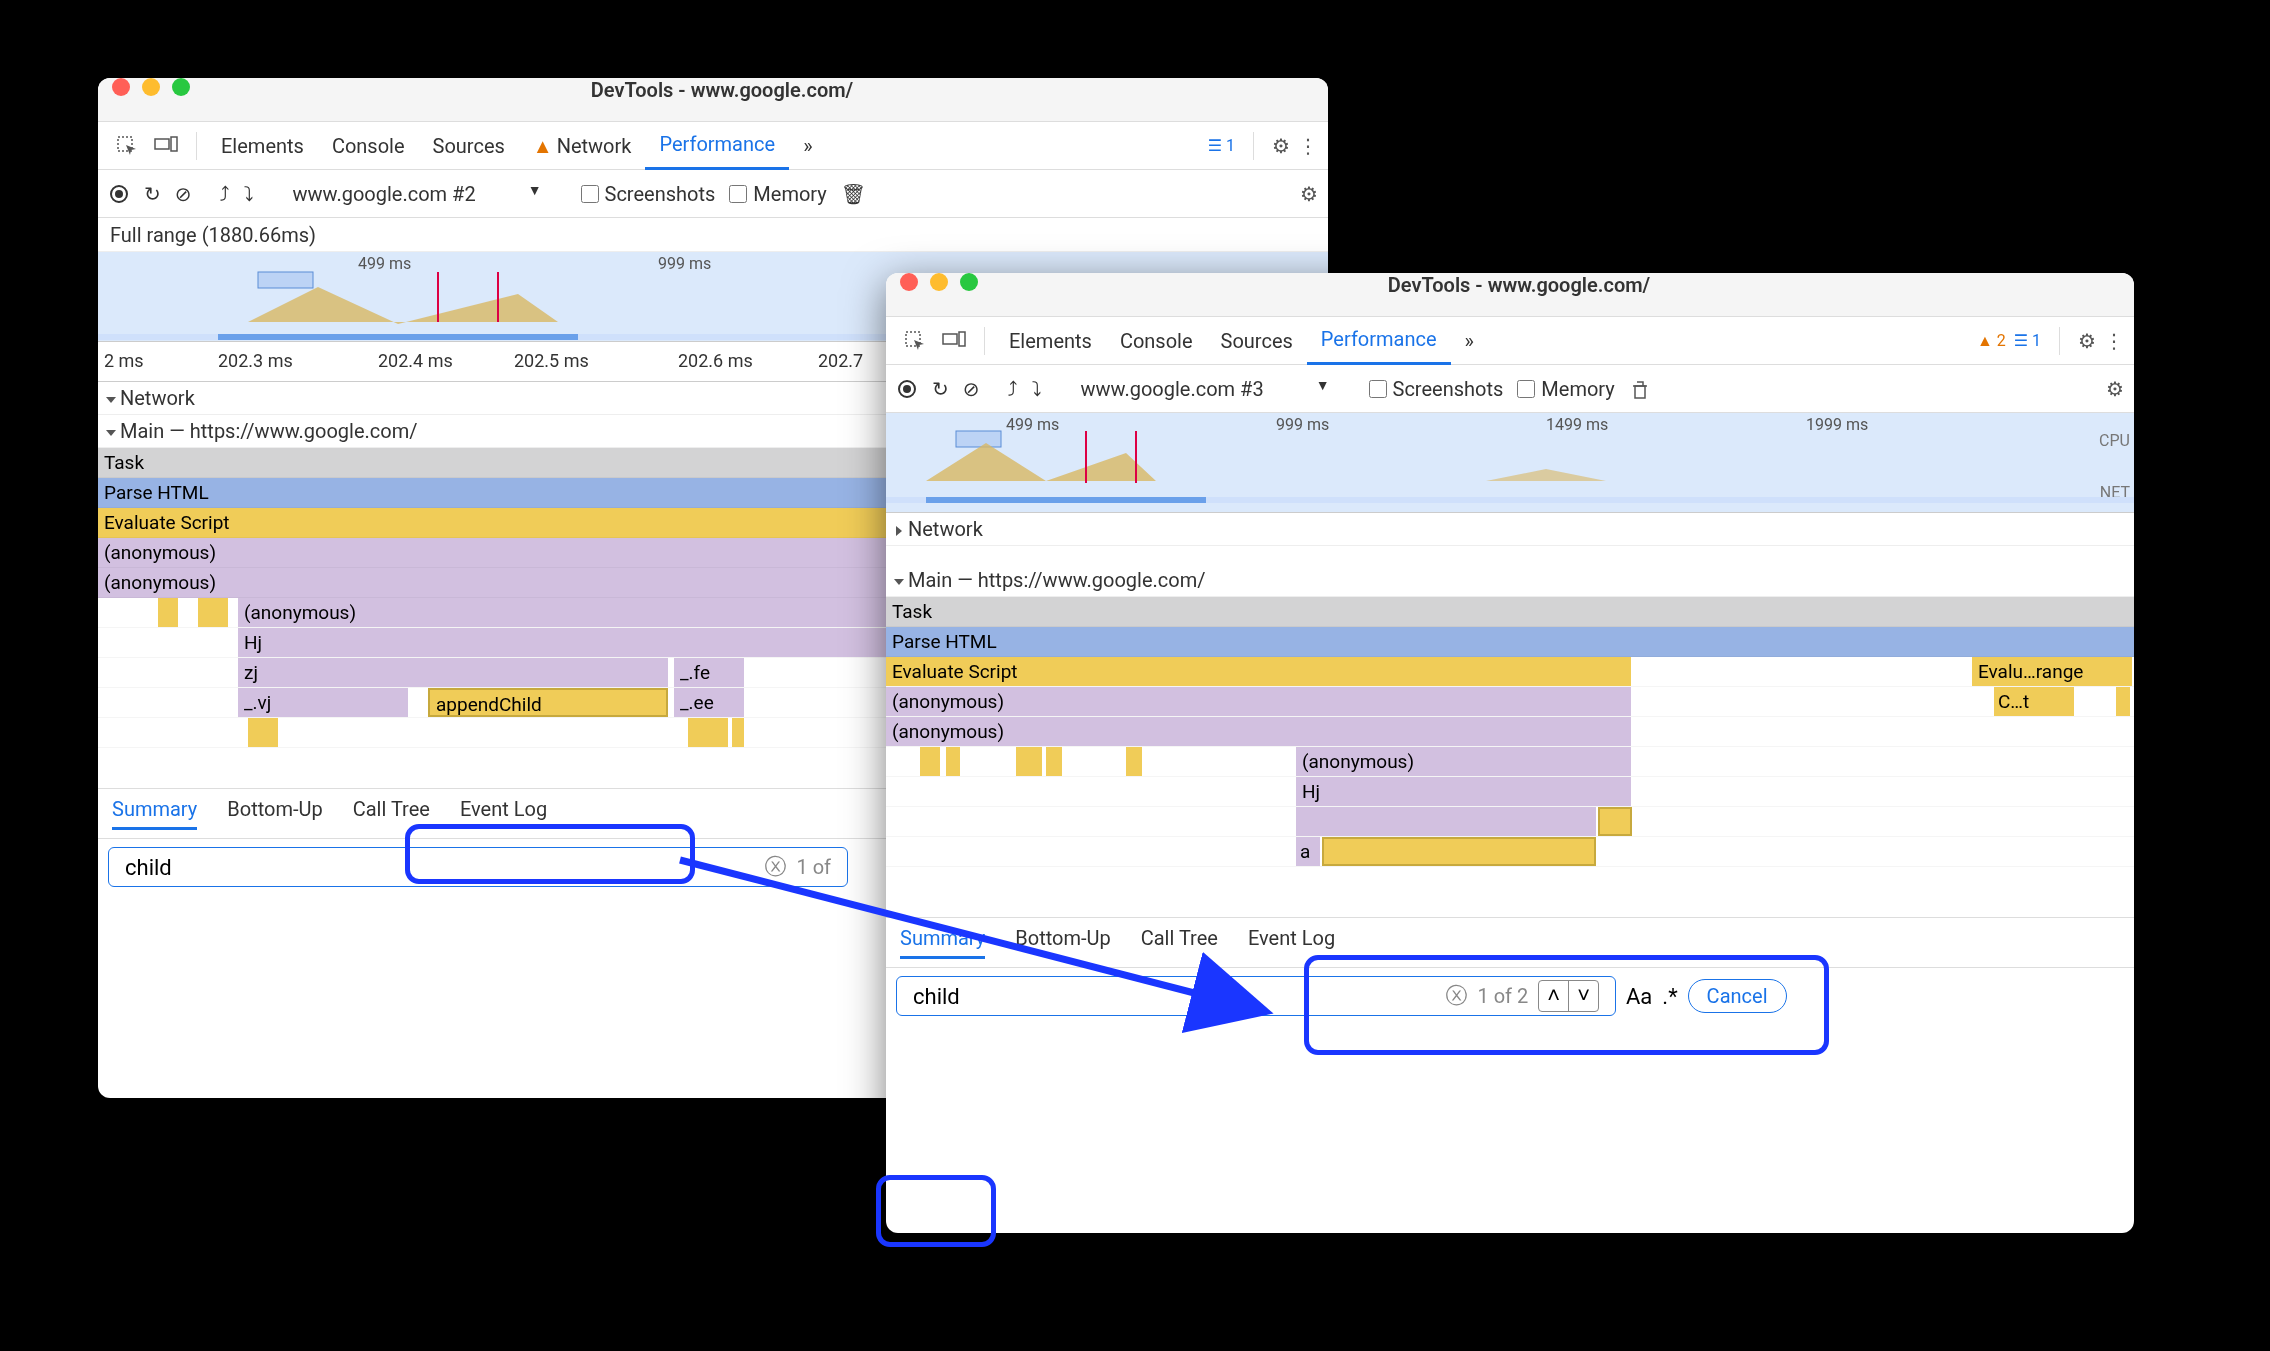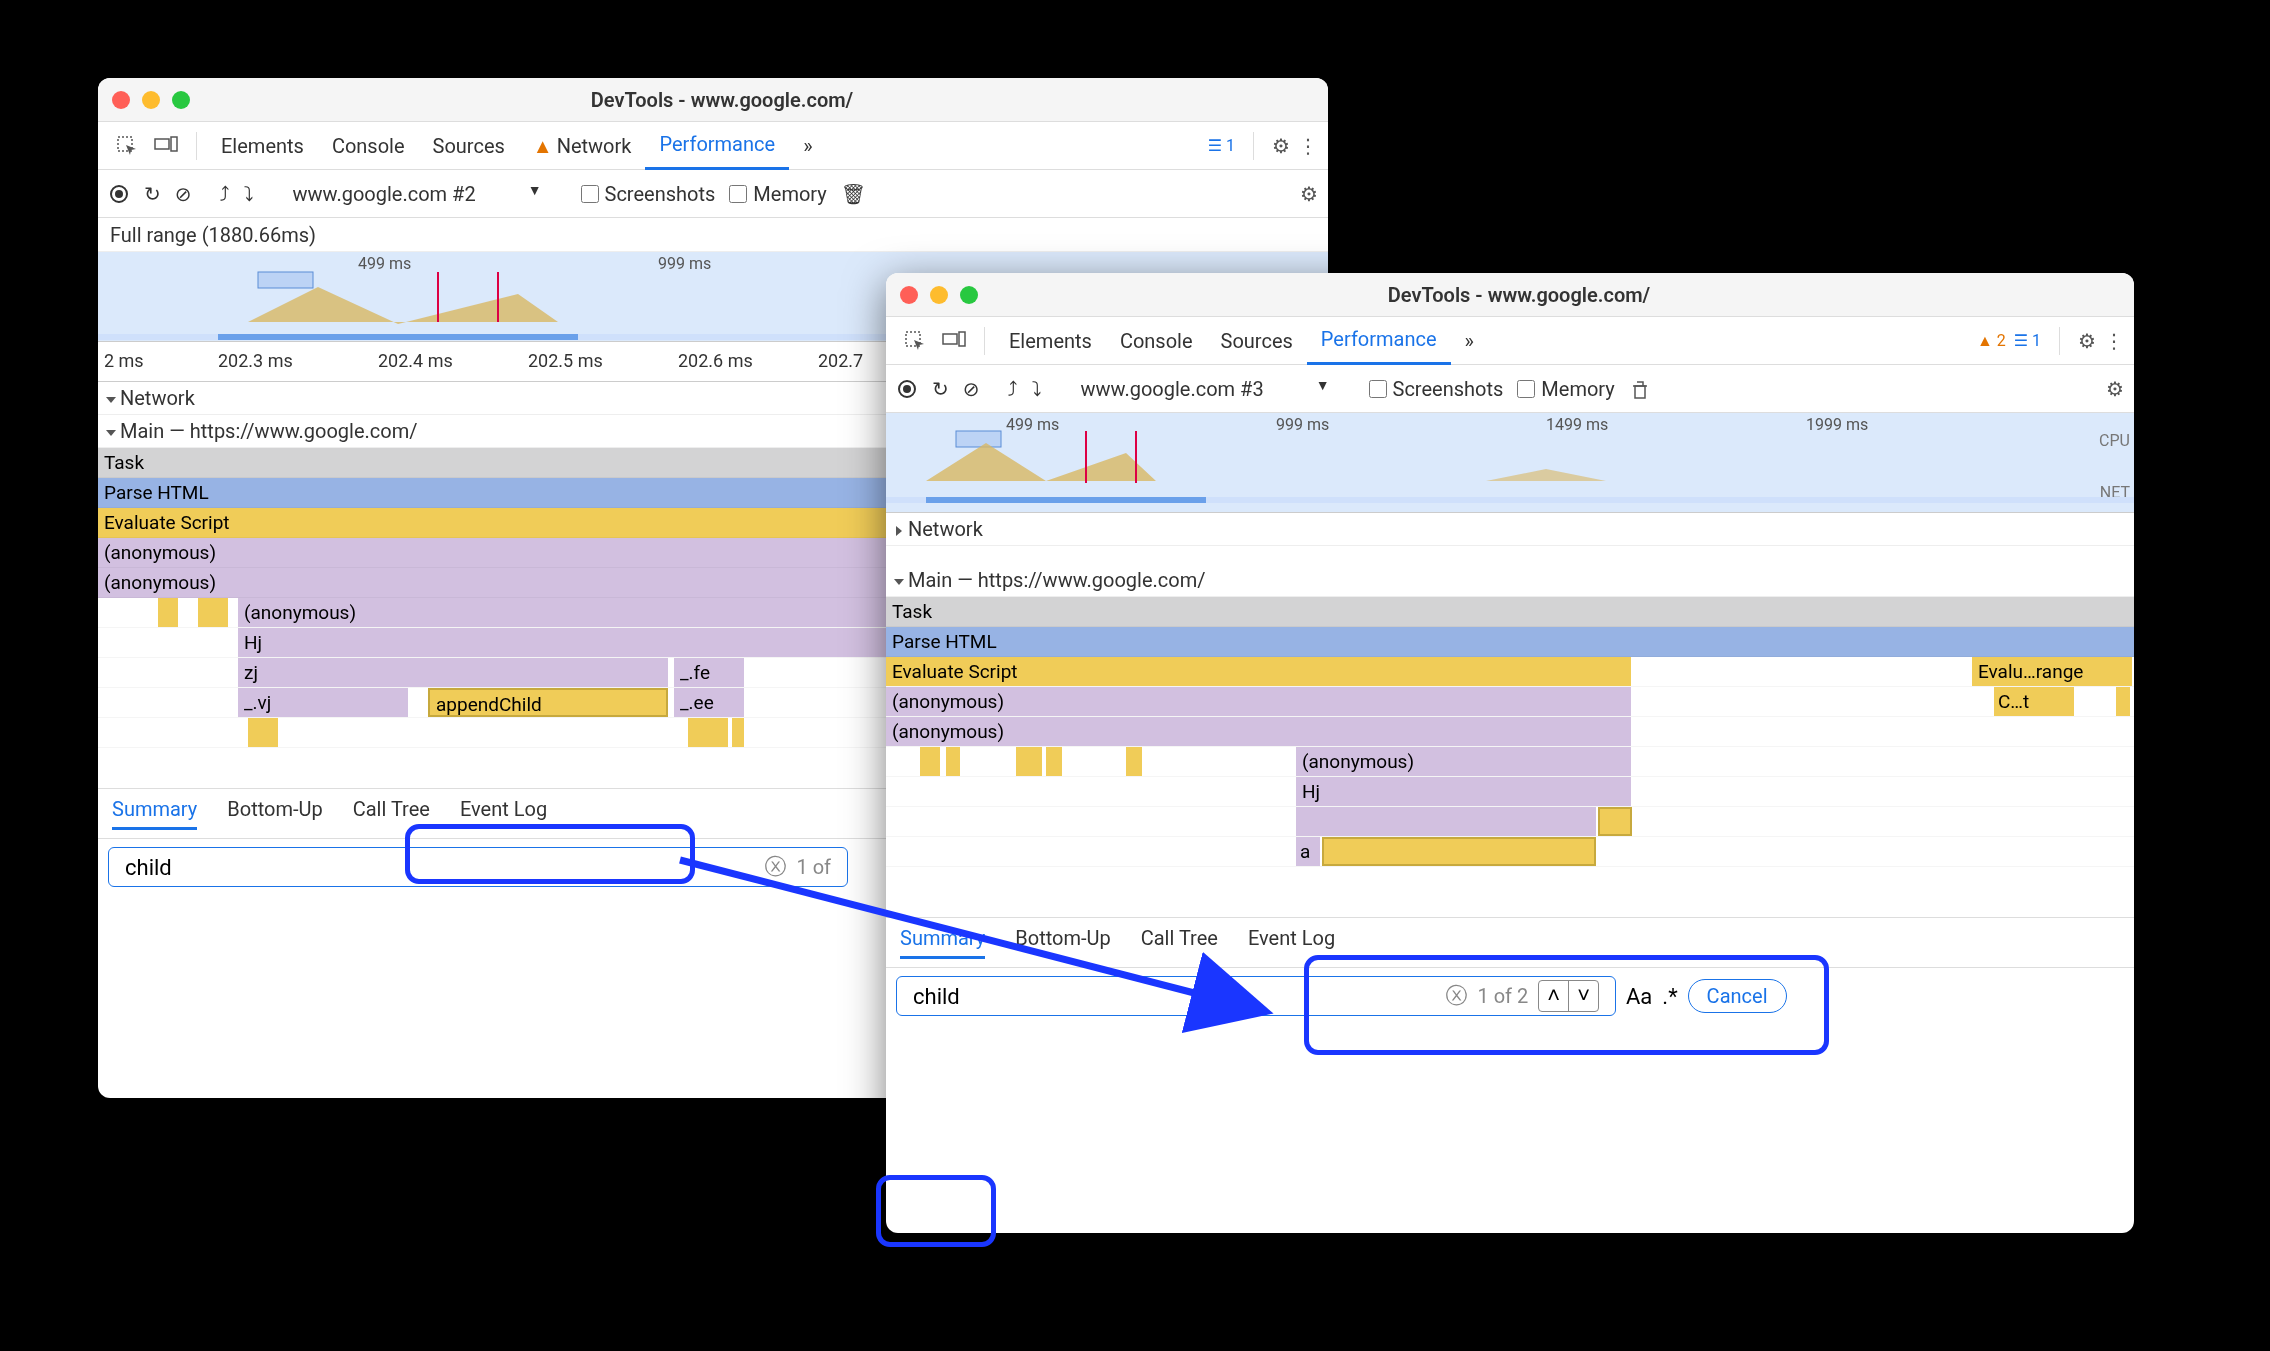--- a/index.html
+++ b/index.html
@@ -1,18 +1,18 @@
 <!DOCTYPE html>
 <html><head>
 <meta charset="utf-8">
 <style>
   * { box-sizing: border-box; margin: 0; padding: 0; font-family: -apple-system, BlinkMacSystemFont, "Segoe UI", Roboto, sans-serif; }
   body { background: #000; width: 2270px; height: 1351px; position: relative; }
   .window { position: absolute; background: #fff; border-radius: 12px; box-shadow: 0 10px 40px rgba(0,0,0,0.5); overflow: hidden; }
-  .titlebar { height: 44px; background: #f5f5f5; display: flex; align-items: center; padding: 0 14px; border-bottom: 1px solid #ddd; }
+  .titlebar { height: 44px; background: #f5f5f5; display: flex; padding: 0 14px; border-bottom: 1px solid #ddd; }
   .traffic { display: flex; gap: 12px; }
   .dot { width: 18px; height: 18px; border-radius: 50%; }
   .dot.red { background: #ff5f57; }
   .dot.yellow { background: #febc2e; }
   .dot.green { background: #28c840; }
   .title-text { flex: 1; text-align: center; font-size: 20px; font-weight: 600; color: #333; margin-left: -60px; }
   .tabbar { display: flex; align-items: center; height: 48px; border-bottom: 1px solid #ddd; padding: 0 10px; font-size: 20px; color: #333; }
   .tabbar .ico { margin: 0 8px; color: #555; }
   .tabbar .divider { width: 1px; height: 28px; background: #ddd; margin: 0 10px; }
   .tabbar .tab { padding: 0 14px; height: 48px; display:flex; align-items:center; color:#333; }
@@ -145,21 +145,21 @@
       <line x1="400" y1="20" x2="400" y2="70" stroke="#d04" stroke-width="2"></line>
       <rect x="0" y="82" width="100%" height="6" fill="#cfe0fb"></rect>
       <rect x="120" y="82" width="360" height="6" fill="#6aa0ea"></rect>
     </svg>
   </div>
 
   <div class="ruler">
     <span style="left:6px">2 ms</span>
     <span style="left:120px">202.3 ms</span>
     <span style="left:280px">202.4 ms</span>
-    <span style="left:430px">202.5 ms</span>
+    <span style="left:416px">202.5 ms</span>
     <span style="left:580px">202.6 ms</span>
     <span style="left:720px">202.7</span>
   </div>
 
   <div class="track-hdr"><span class="tri down"></span><span>Network</span></div>
   <div class="track-hdr"><span class="tri down"></span><span>Main — https://www.google.com/</span></div>
 
   <div class="flame" style="position:relative">
     <div class="bar task">Task</div>
     <div class="bar parse">Parse HTML</div>

